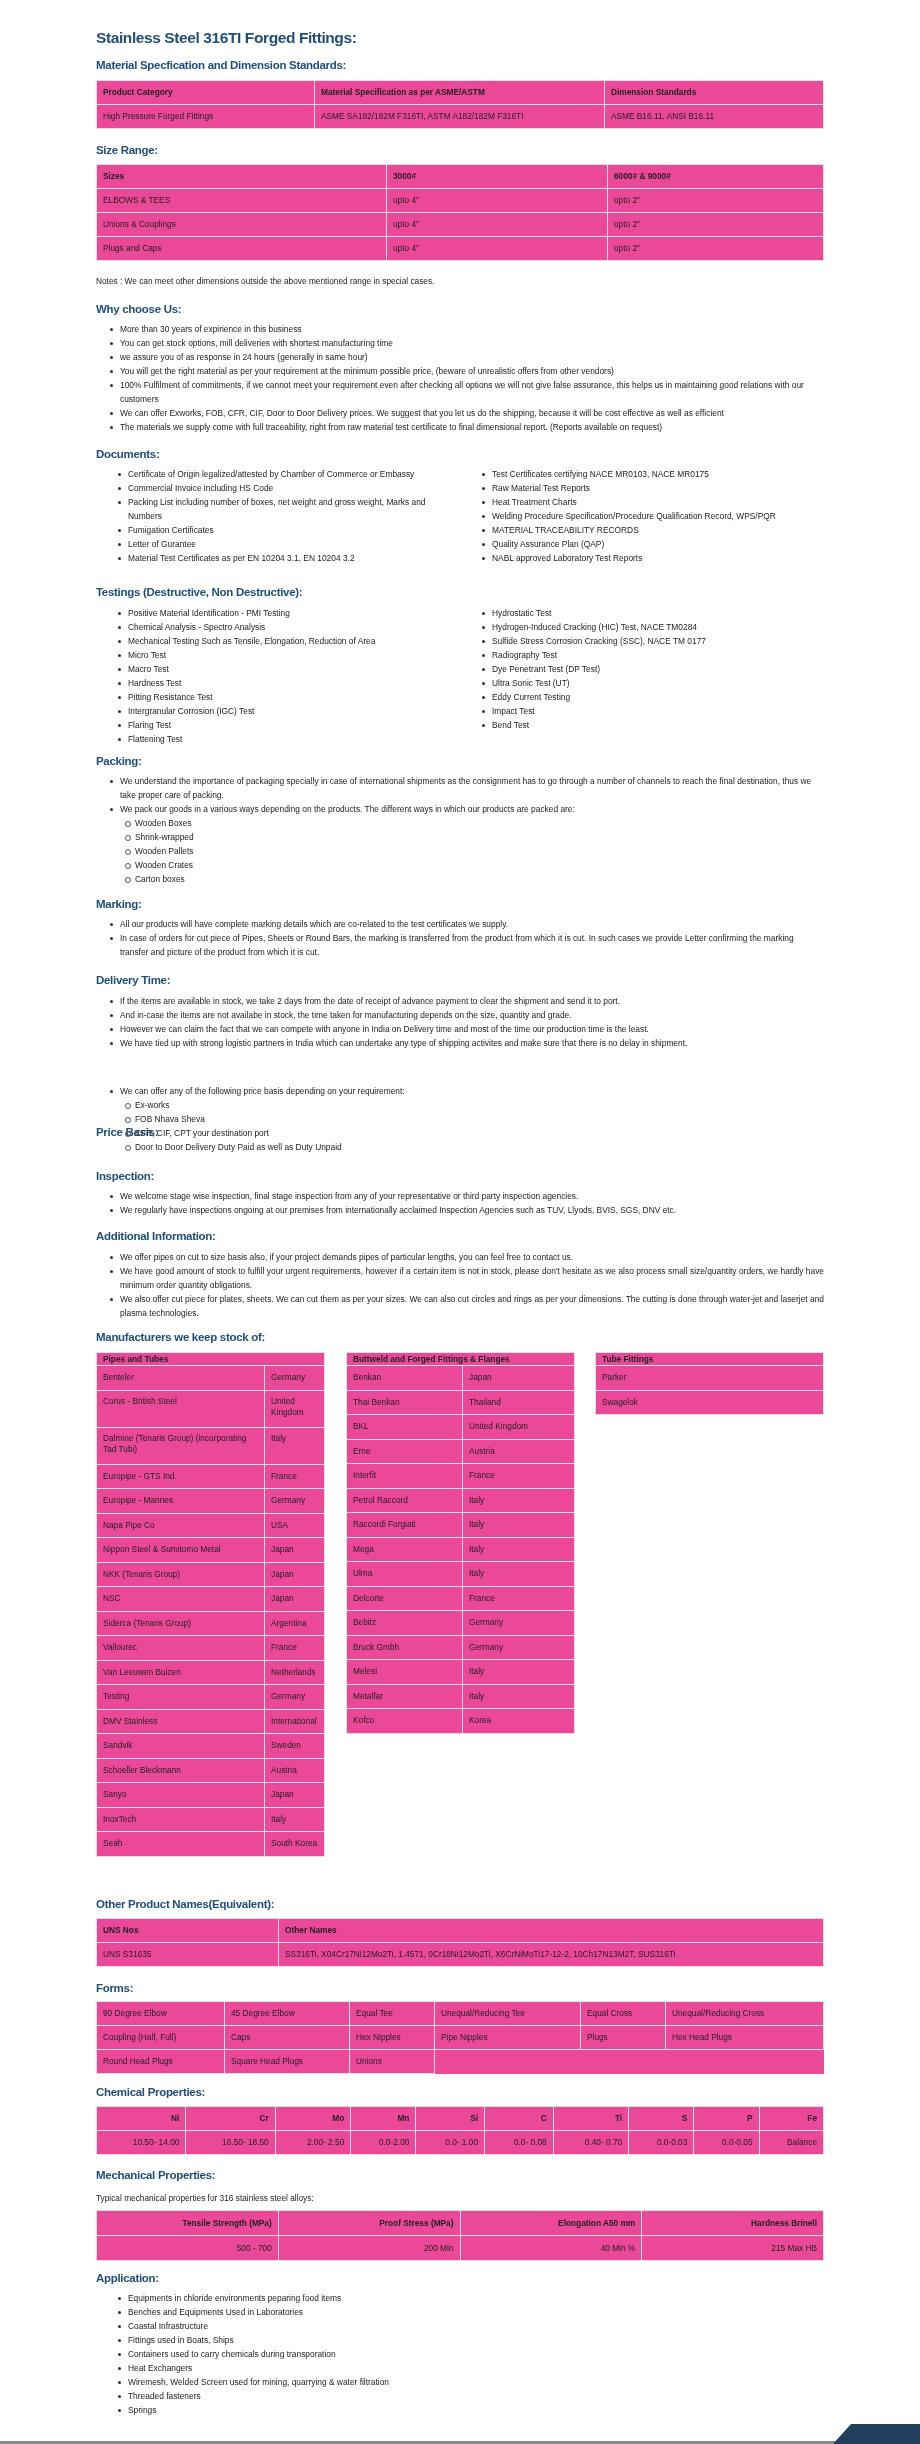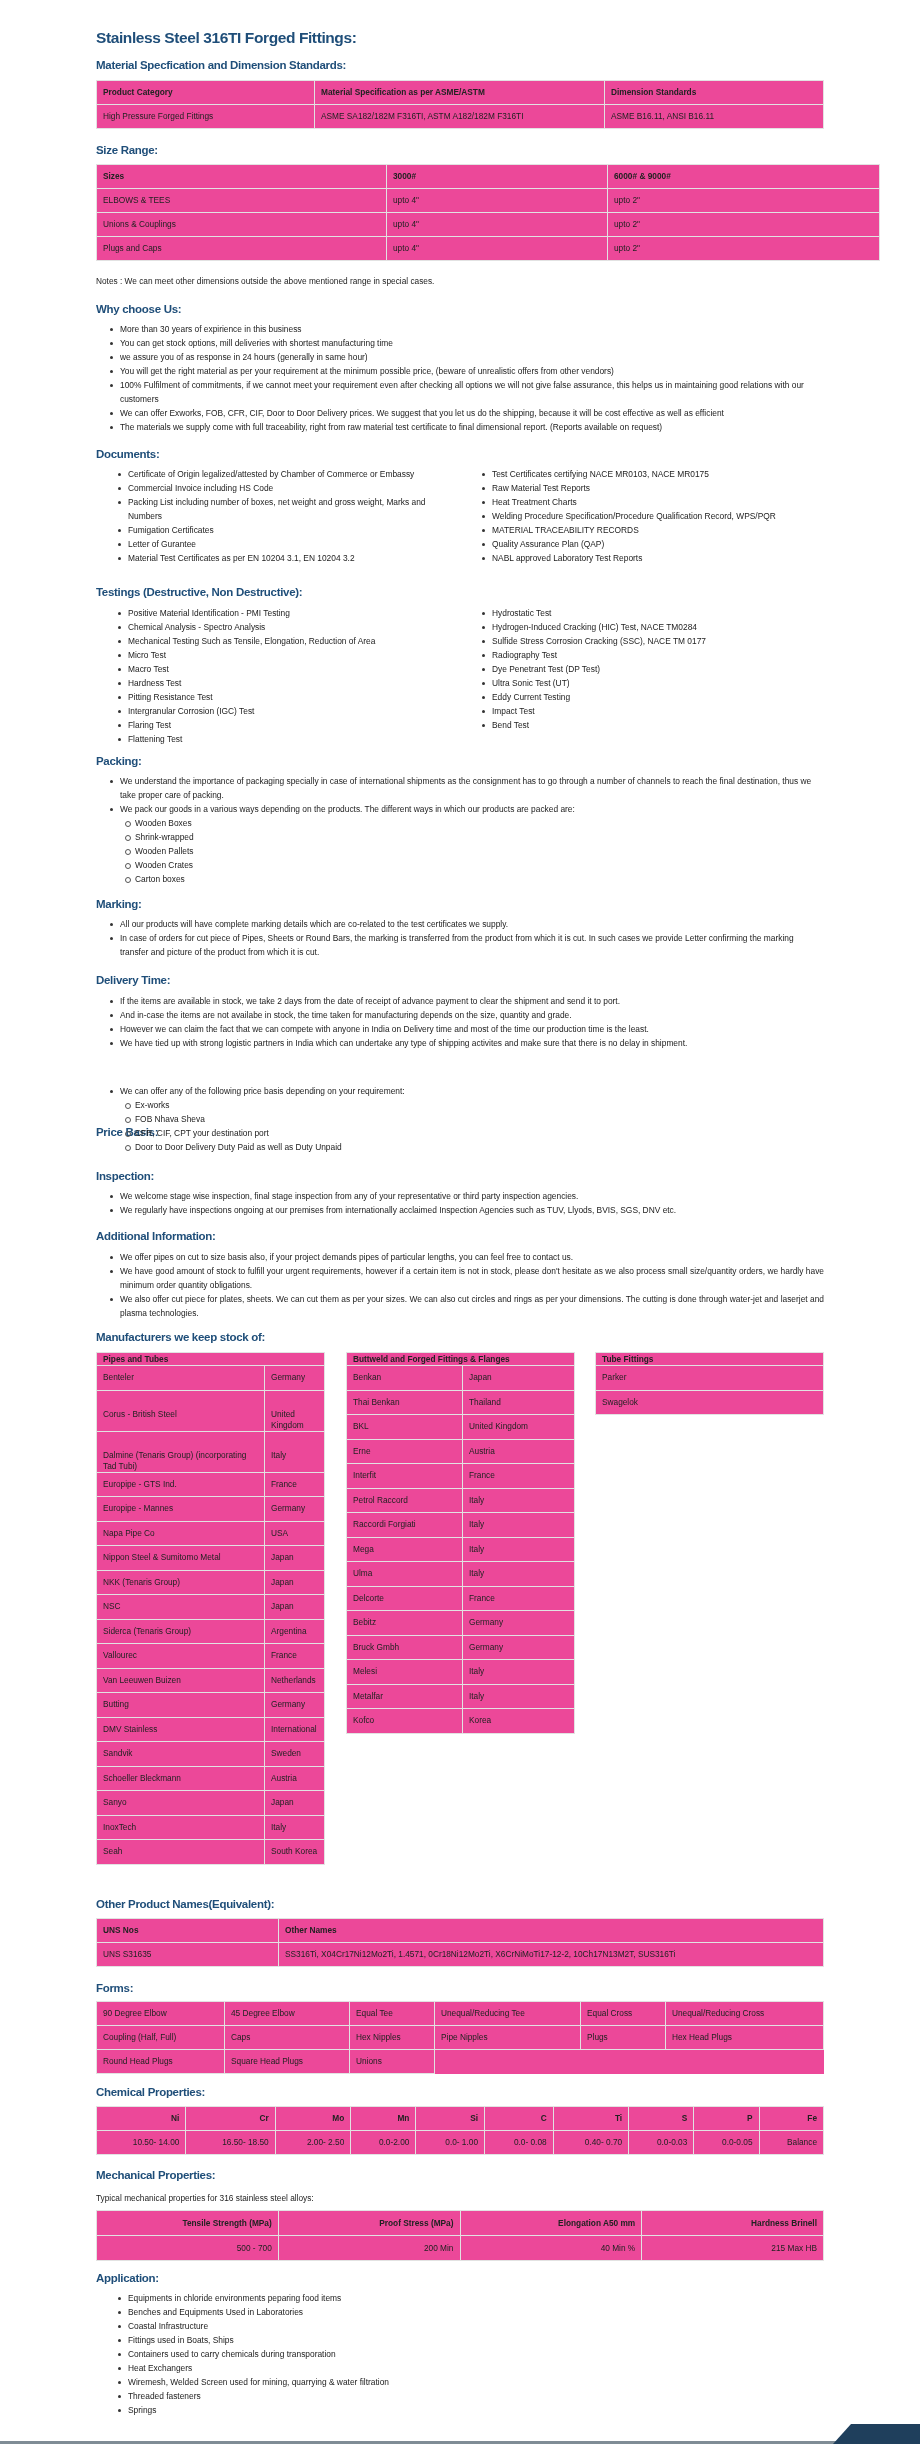--- a/index.html
+++ b/index.html
@@ -73,21 +73,21 @@
   .footer-line {
     position: absolute; left: 0; top: 2441px; width: 920px; height: 3px;
     background: #7f8c95;
   }
   .footer-tab {
     position: absolute; left: 833px; top: 2424px; width: 87px; height: 20px;
     background: #1f3f5c;
     clip-path: polygon(18px 0, 100% 0, 100% 100%, 0 100%);
   }
   .mfr td { height: 24.5px; line-height: 11px; }
-  .mfr td.tall { height: 37px; padding-top: 18px; vertical-align: top; margin-top: 43px; }
+  .mfr td.tall { height: 37px; padding-top: 5px; vertical-align: top; margin-top: 43px; }
 </style>
 </head>
 <body>
 
 <div class="page">
 
   <h1>Stainless Steel 316TI Forged Fittings:</h1>
 
   <h2 style="top:57px">Material Specfication and Dimension Standards:</h2>
   <table style="top:80px;width:728px">
@@ -99,21 +99,21 @@
     </tr>
     <tr style="height:24px">
       <td>High Pressure Forged Fittings</td>
       <td>ASME SA182/182M F316TI, ASTM A182/182M F316TI</td>
       <td>ASME B16.11, ANSI B16.11</td>
     </tr>
   </tbody>
     </table>
 
   <h2 style="top:142px">Size Range:</h2>
-  <table style="top:164px;width:784px">
+  <table style="top:164px;width:728px">
     <tbody>
         <tr style="height:24px">
       <th style="width:290px">Sizes</th>
       <th style="width:221px">3000#</th>
       <th>6000# &amp; 9000#</th>
     </tr>
     <tr style="height:24px">
       <td>ELBOWS &amp; TEES</td>
       <td>upto 4"</td>
       <td>upto 2"</td>
@@ -283,21 +283,21 @@
         </tr>
     <tr>
           <td>Vallourec</td>
           <td>France</td>
         </tr>
     <tr>
           <td>Van Leeuwen Buizen</td>
           <td>Netherlands</td>
         </tr>
     <tr>
-          <td>Butting</td>
+          <td>Testing</td>
           <td>Germany</td>
         </tr>
     <tr>
           <td>DMV Stainless</td>
           <td>International</td>
         </tr>
     <tr>
           <td>Sandvik</td>
           <td>Sweden</td>
         </tr>

